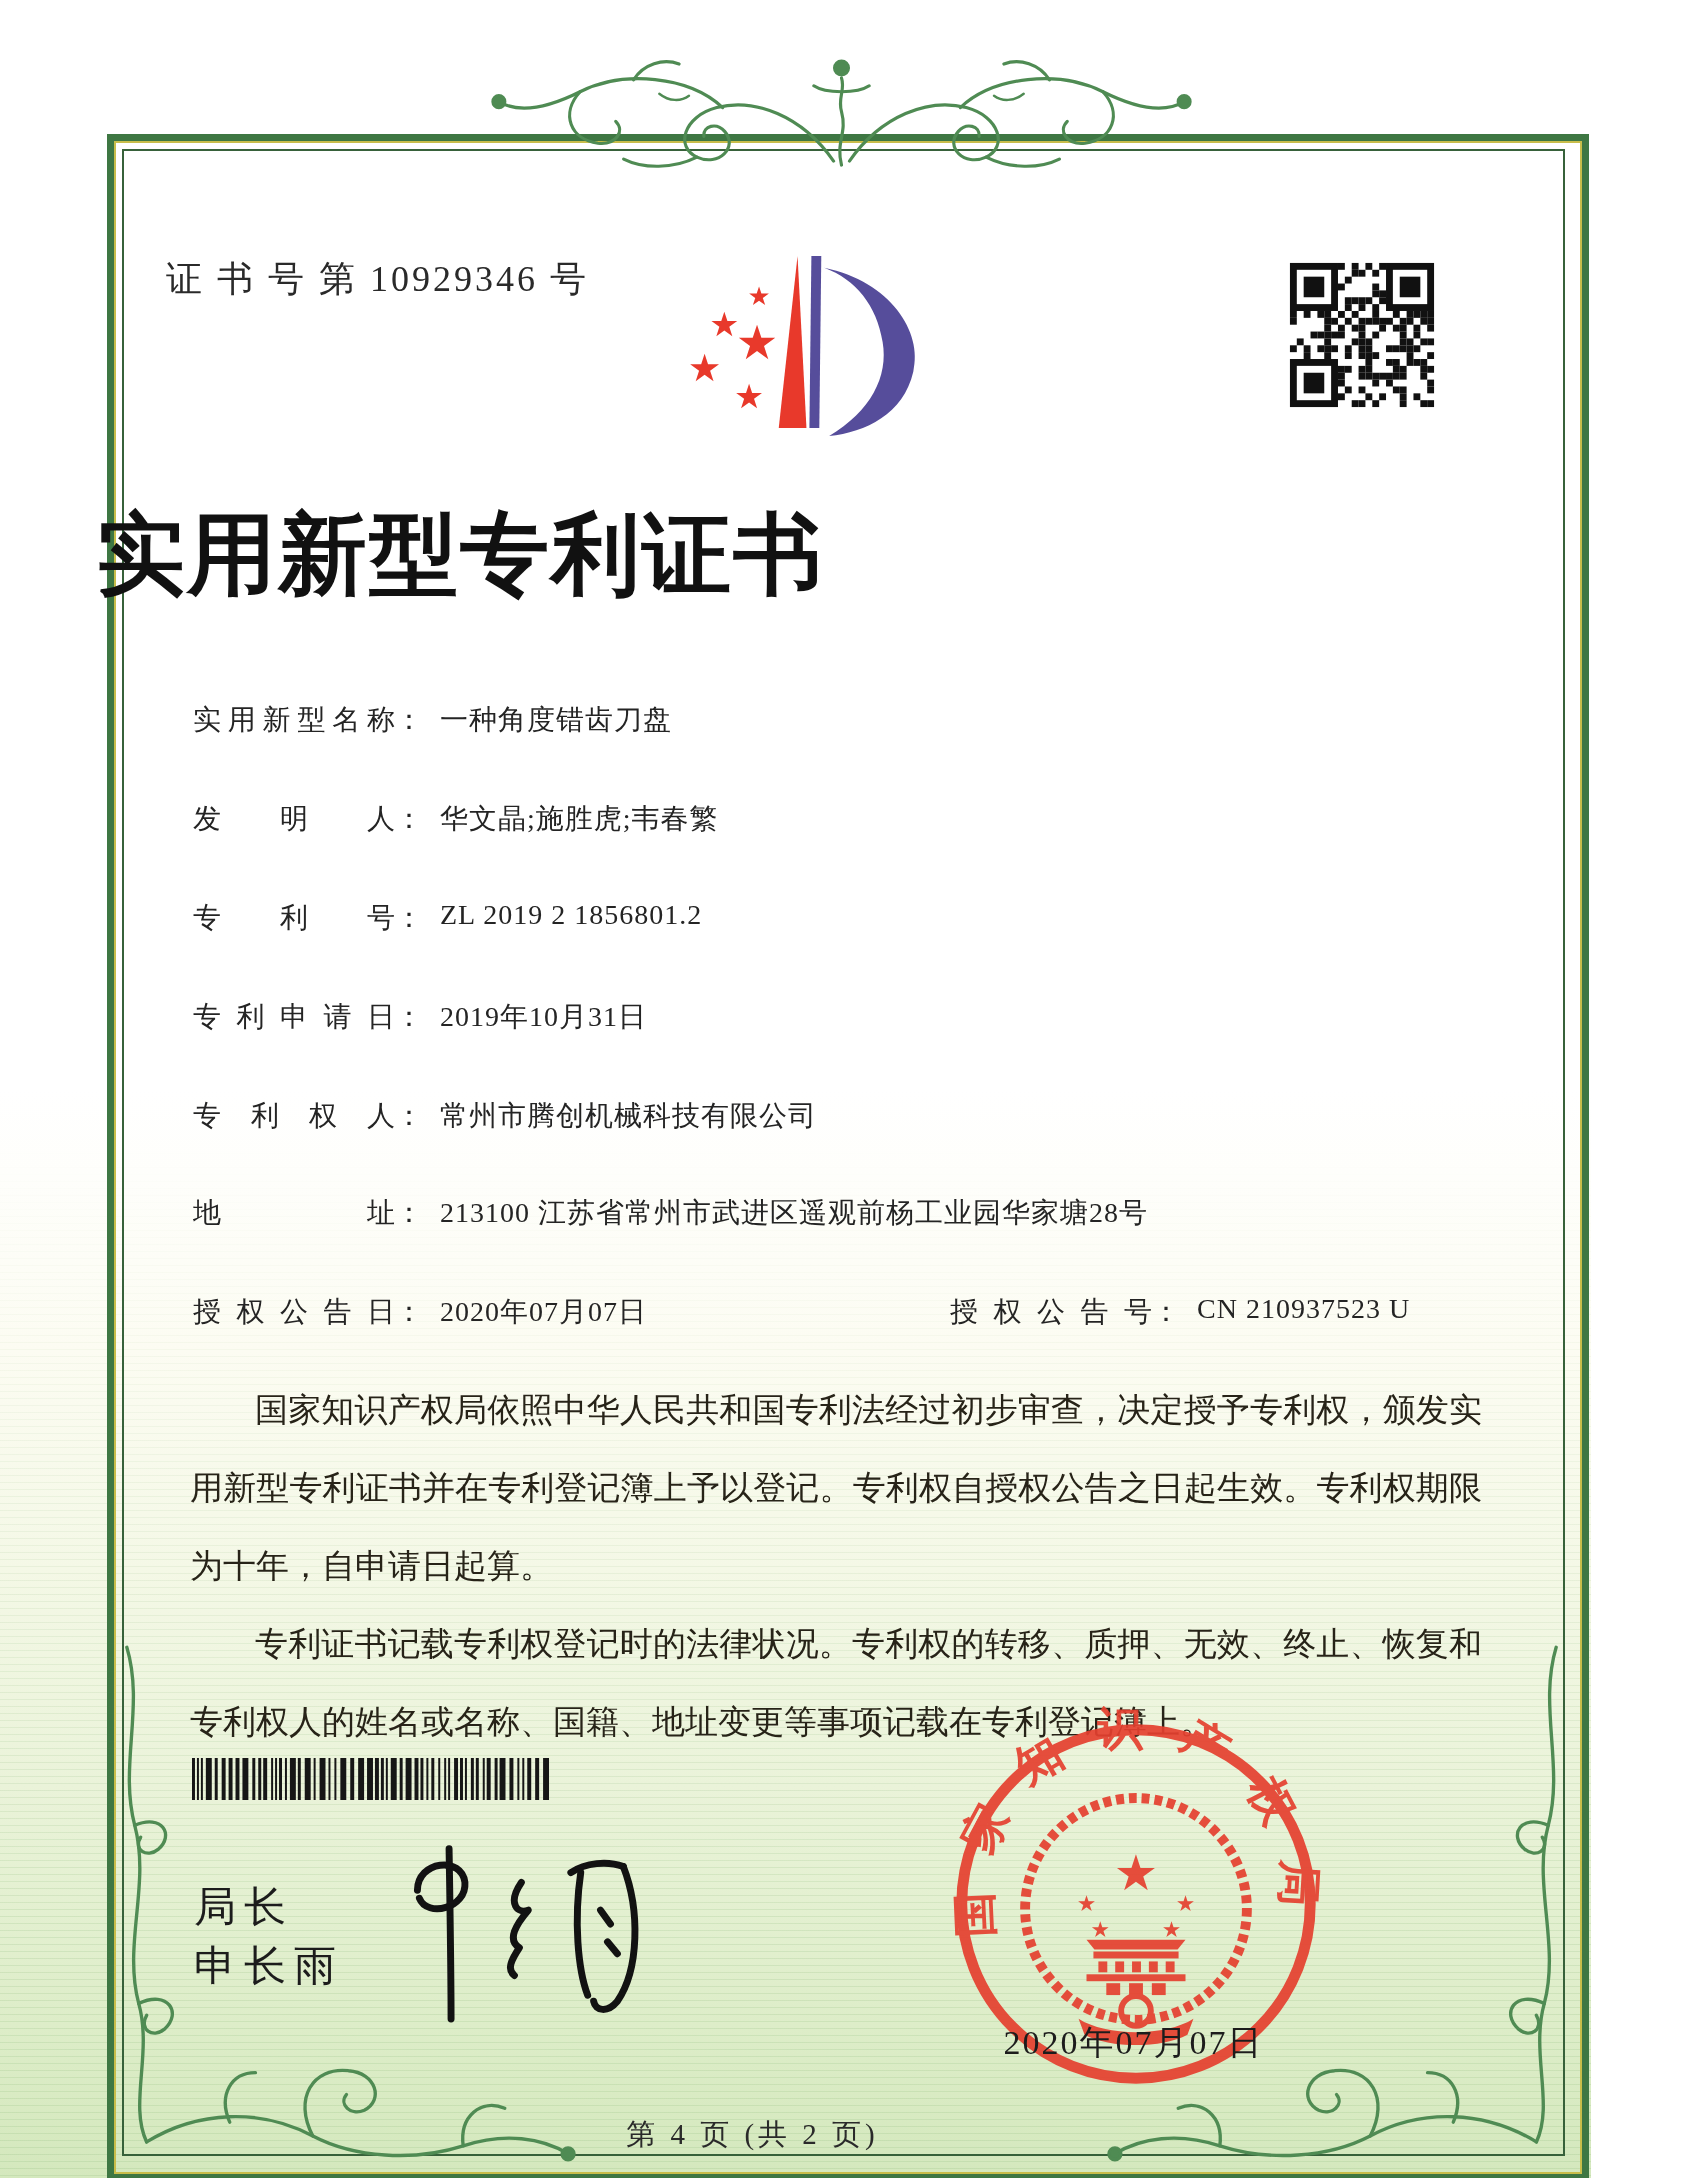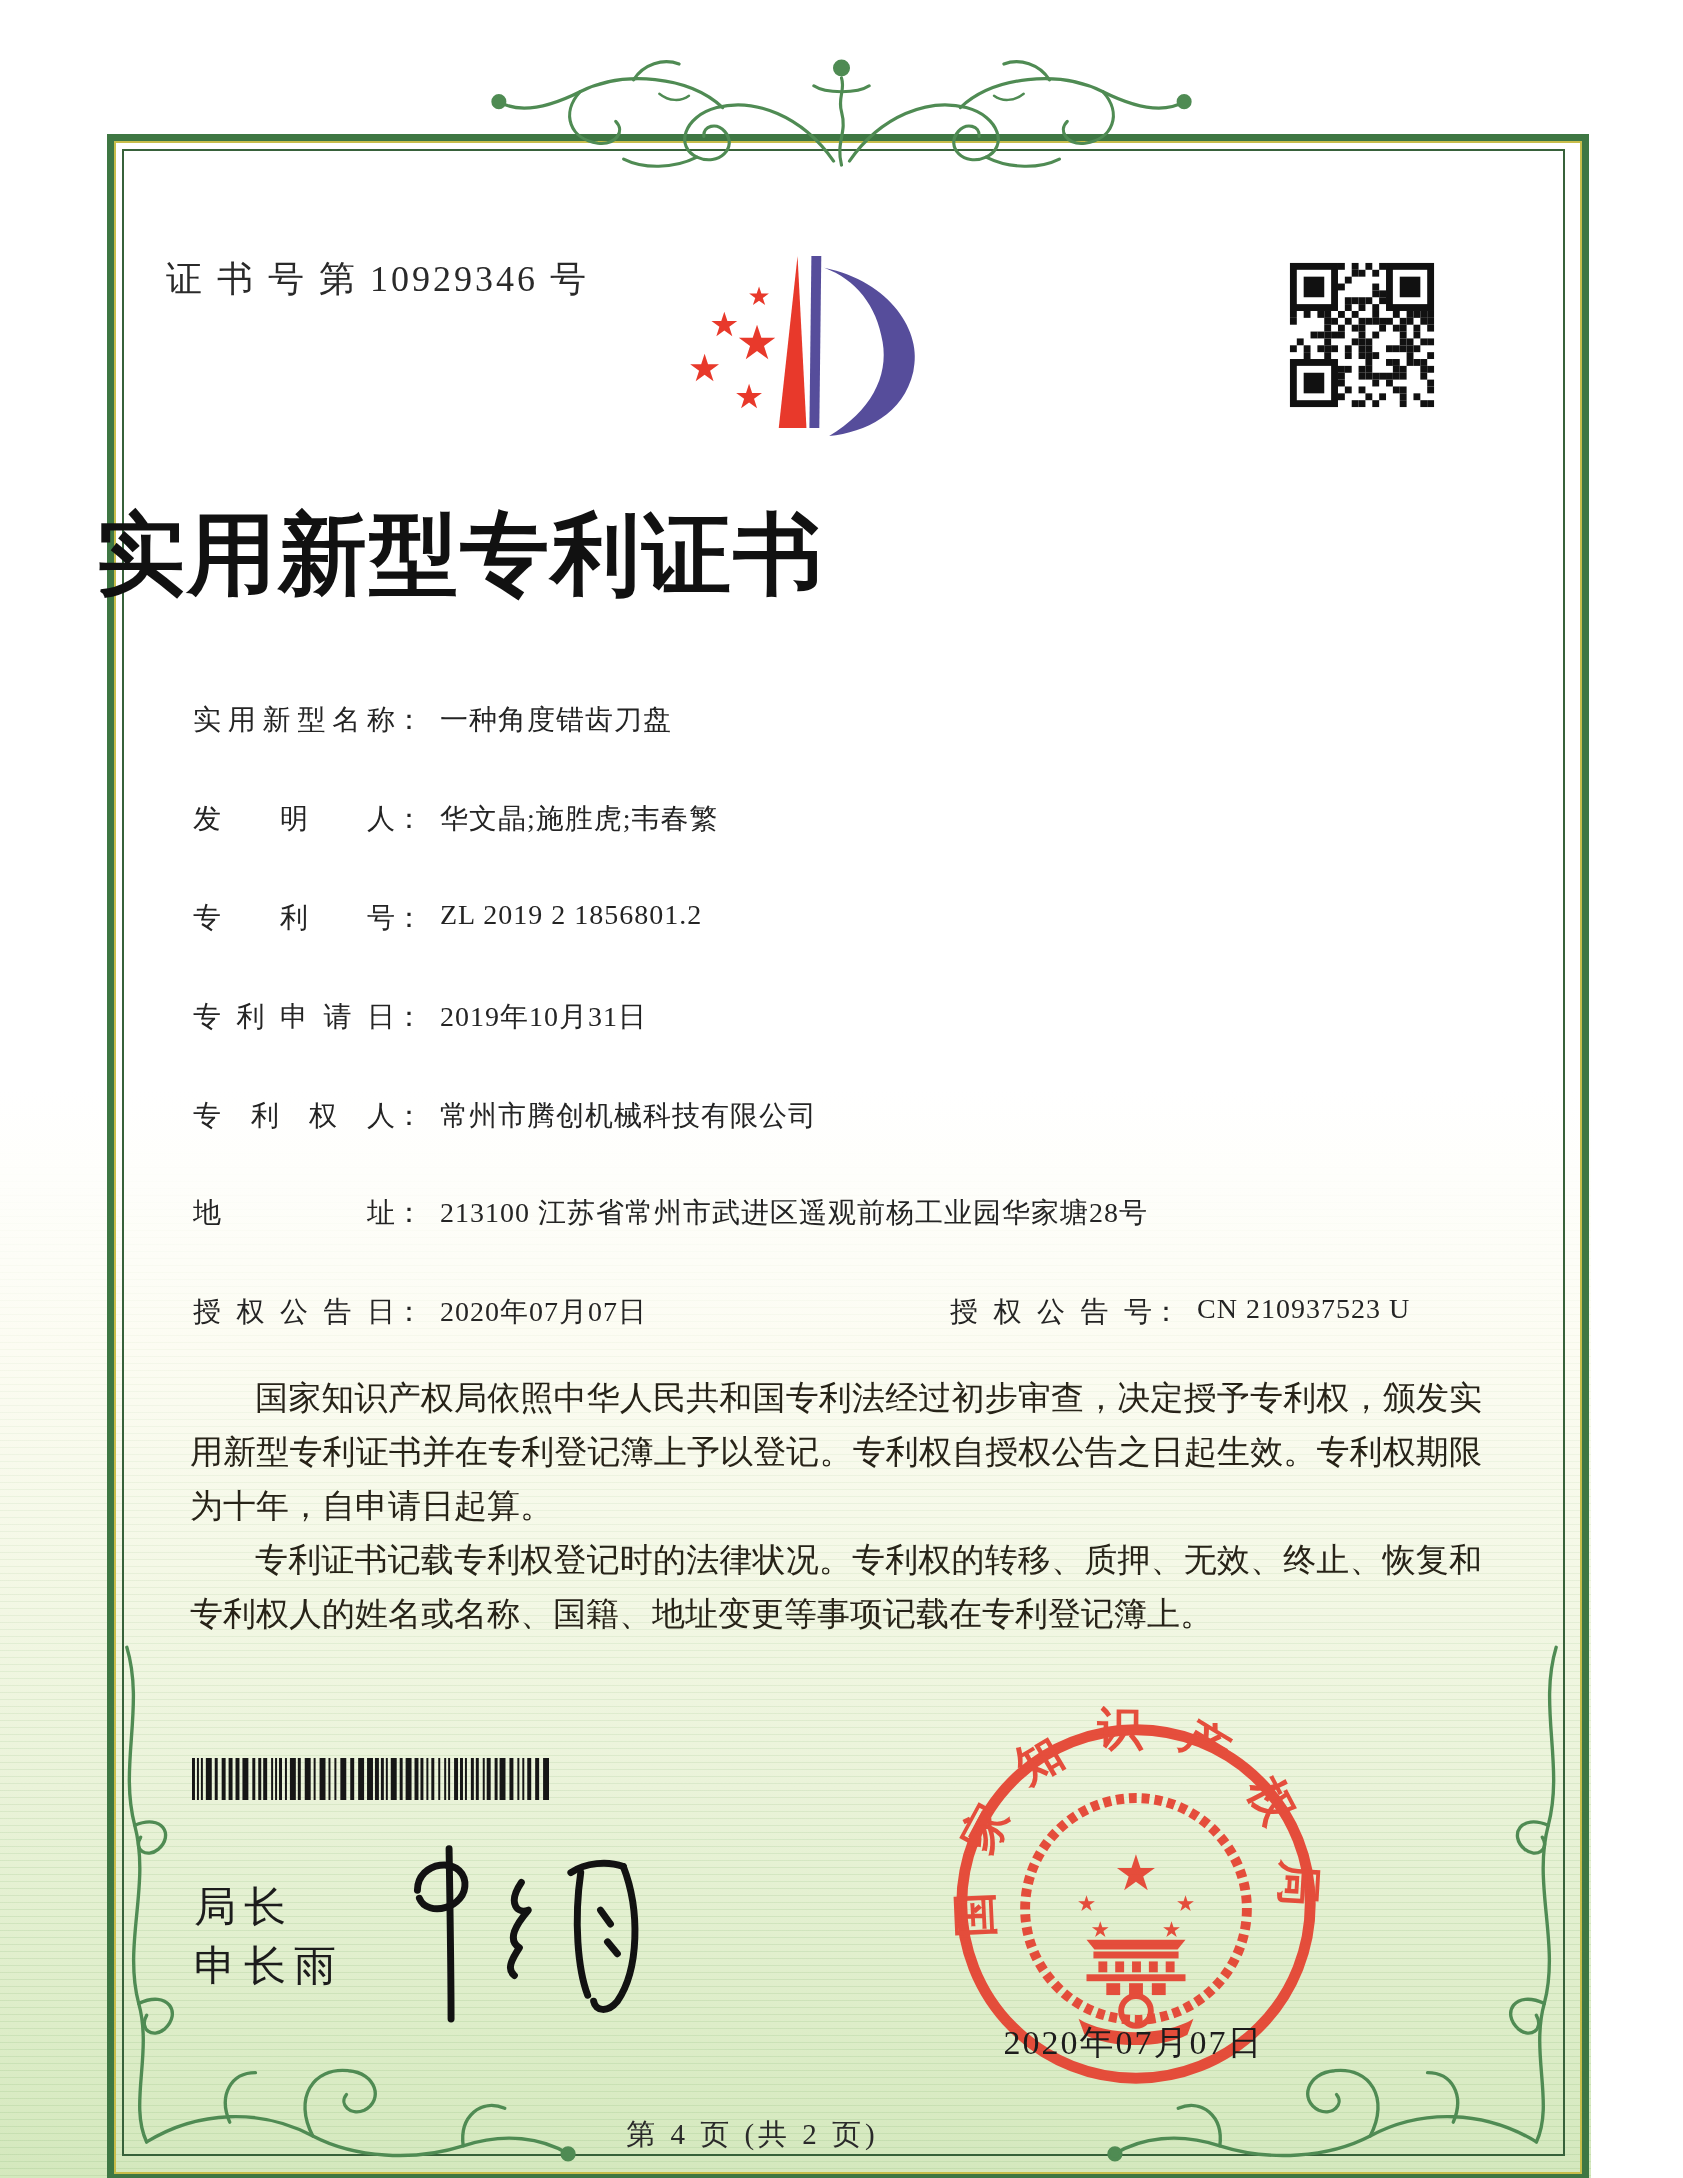--- a/index.html
+++ b/index.html
@@ -22,21 +22,21 @@
   .orn{position:absolute;pointer-events:none;}
   .cert-no{position:absolute;left:166px;top:255px;font-size:36px;letter-spacing:3px;color:#2a2a2a;}
   .title{position:absolute;left:96px;top:495px;width:1386px;text-align:left;
     font-size:89px;font-weight:700;letter-spacing:2px;color:#111;}
   .frow{position:absolute;left:193px;font-size:28px;white-space:nowrap;color:#242424;}
   .r1{top:701px}.r2{top:800px}.r3{top:899px}.r4{top:998px}.r5{top:1097px}.r6{top:1194px}.r7{top:1293px}
   .flabel{display:inline-block;width:202px;text-align:justify;text-align-last:justify;vertical-align:top;}
   .fcolon{display:inline-block;vertical-align:top;}
   .fvalue{display:inline-block;margin-left:10px;vertical-align:top;letter-spacing:1px;}
   .grant-no-group{position:absolute;left:757px;top:0;white-space:nowrap;}
-  .body-text{position:absolute;left:190px;top:1371px;width:1292px;font-size:33px;line-height:54px;
+  .body-text{position:absolute;left:190px;top:1371px;width:1292px;font-size:33px;line-height:78px;
     text-align:justify;color:#272318;}
   .body-text p{margin:0;text-indent:65px;}
   .barcode{position:absolute;left:192px;top:1758px;width:358px;height:42px;}
   .official{position:absolute;left:194px;font-family:"Liberation Sans","DejaVu Sans",sans-serif;
     font-size:42px;letter-spacing:8px;color:#1c1c1c;}
   .official.t{top:1879px}.official.n{top:1938px}
   .signature{position:absolute;left:358px;top:1820px;width:297px;height:210px;}
   .seal{position:absolute;left:938px;top:1706px;width:396px;height:396px;opacity:.92;}
   .seal-date{position:absolute;left:970px;top:2020px;width:327px;text-align:center;
     font-size:34px;letter-spacing:2px;color:#1c1c1c;}

